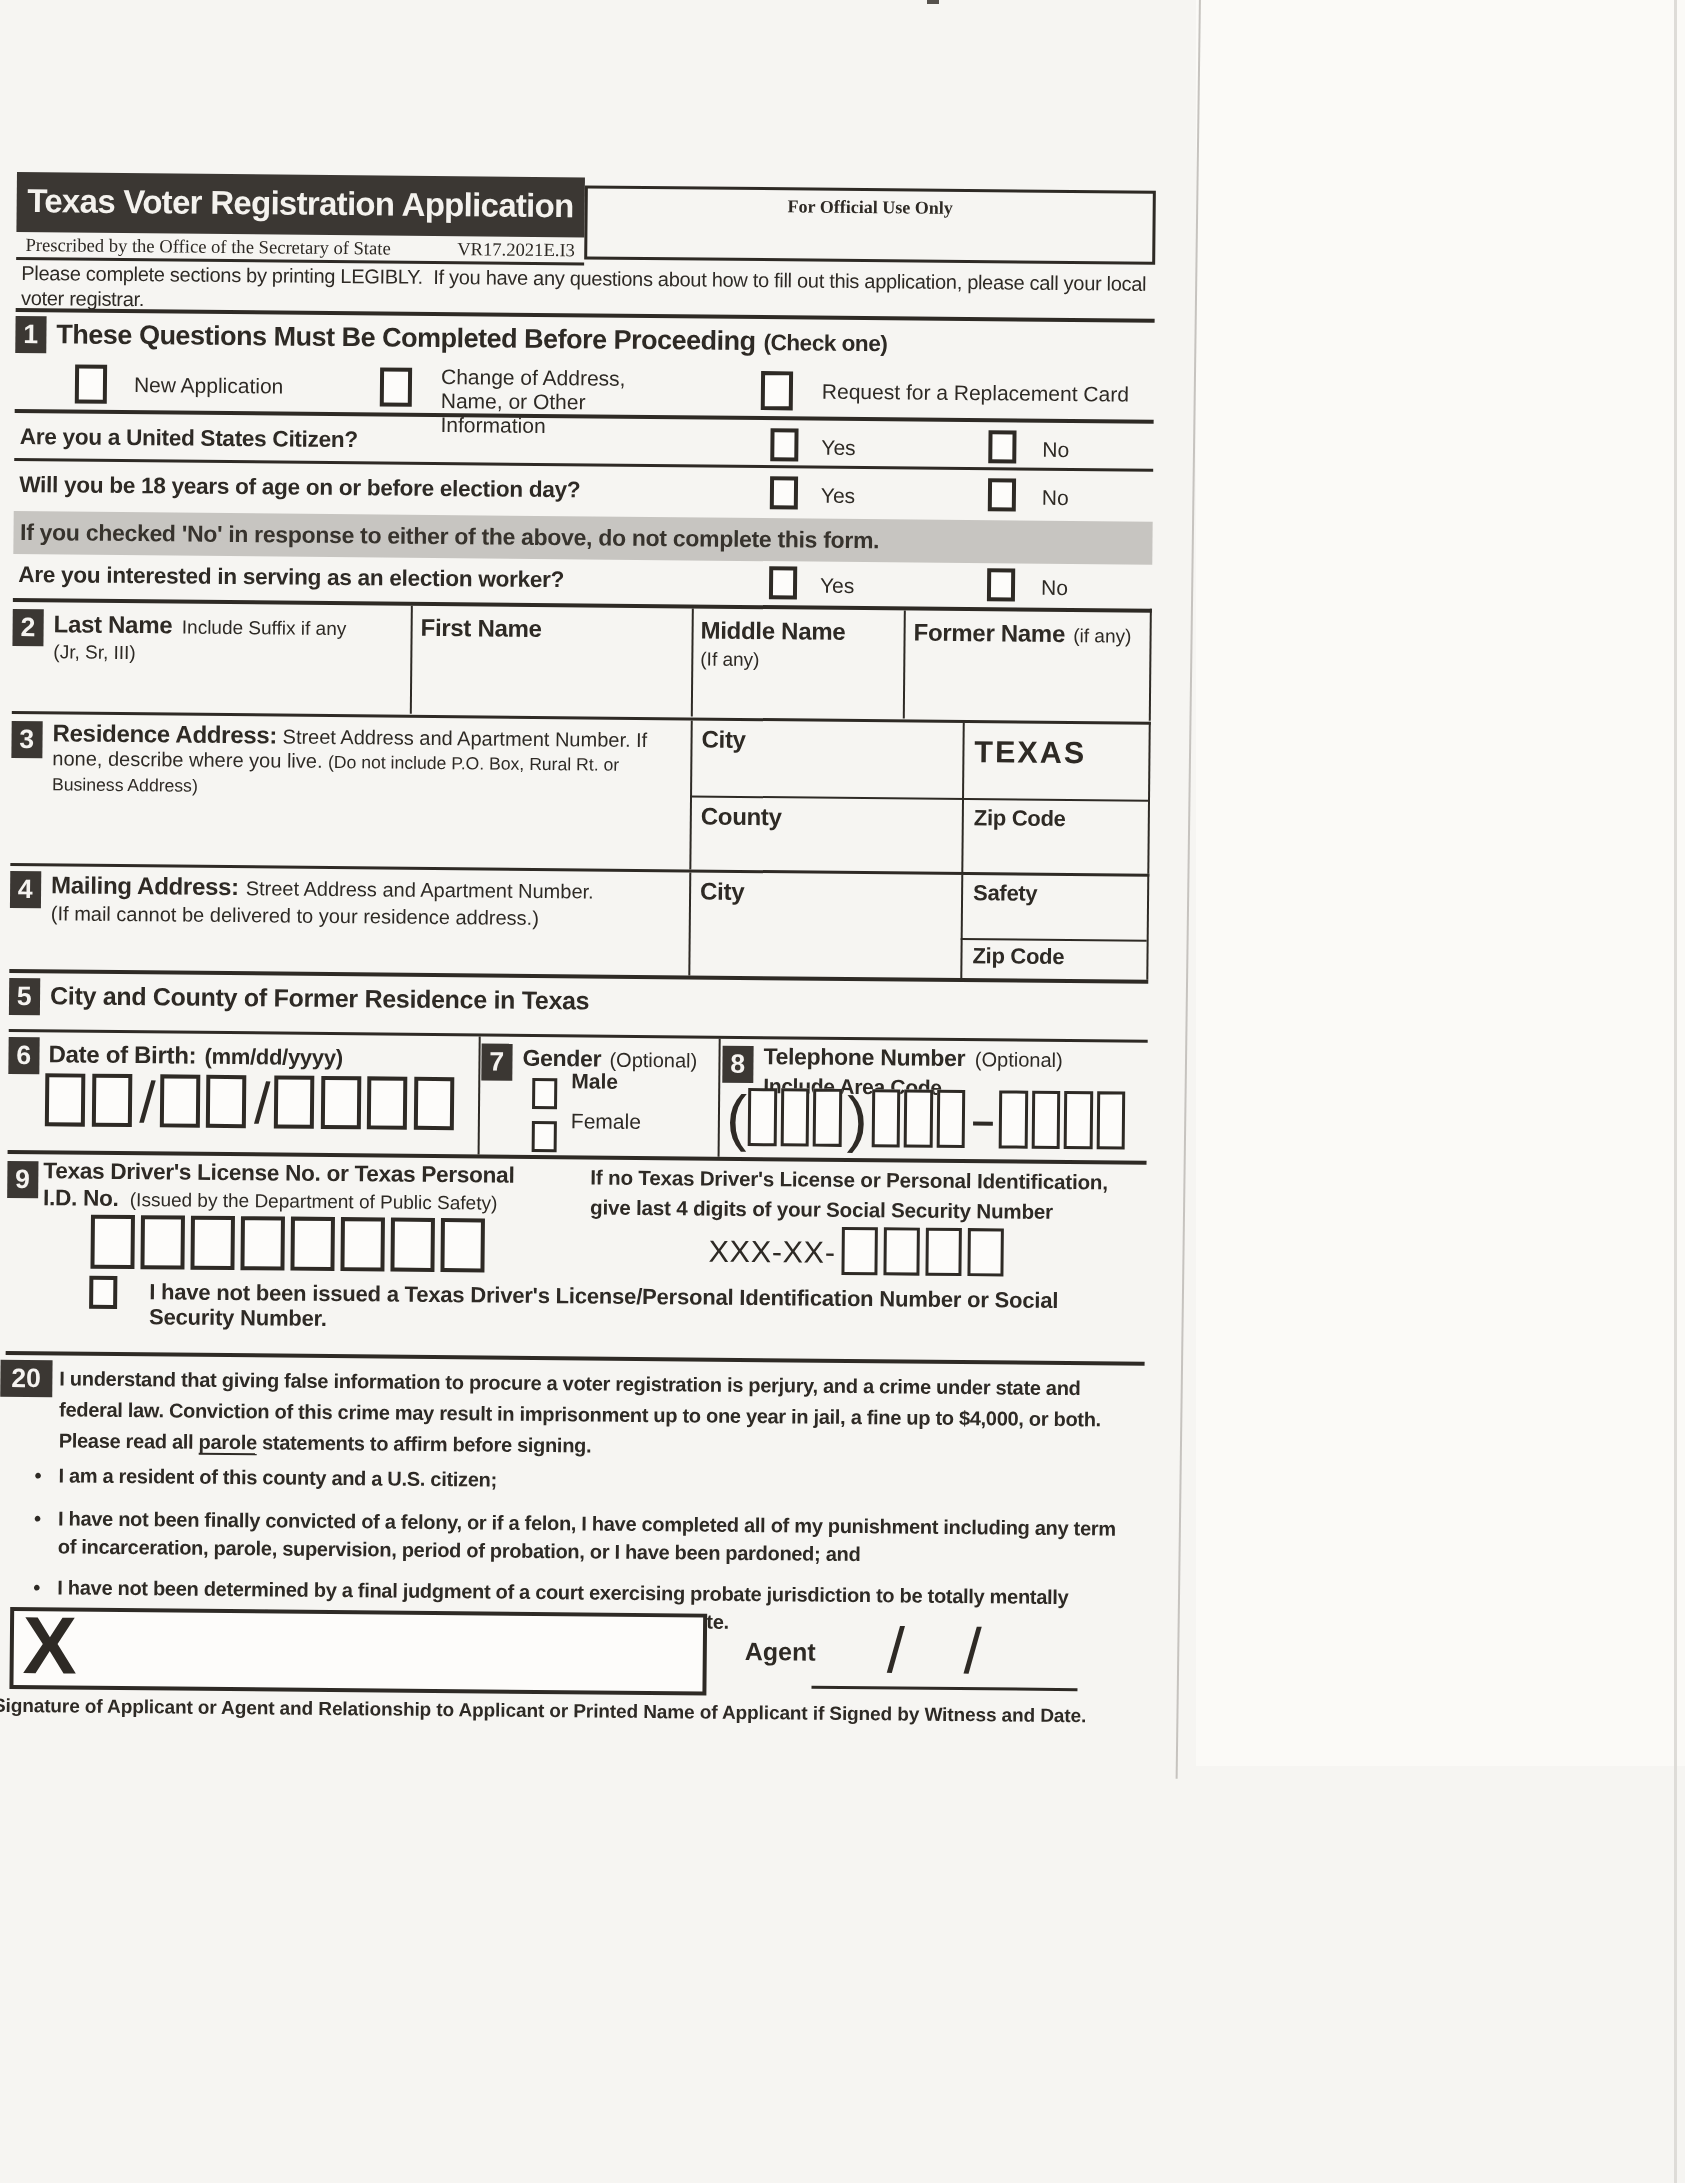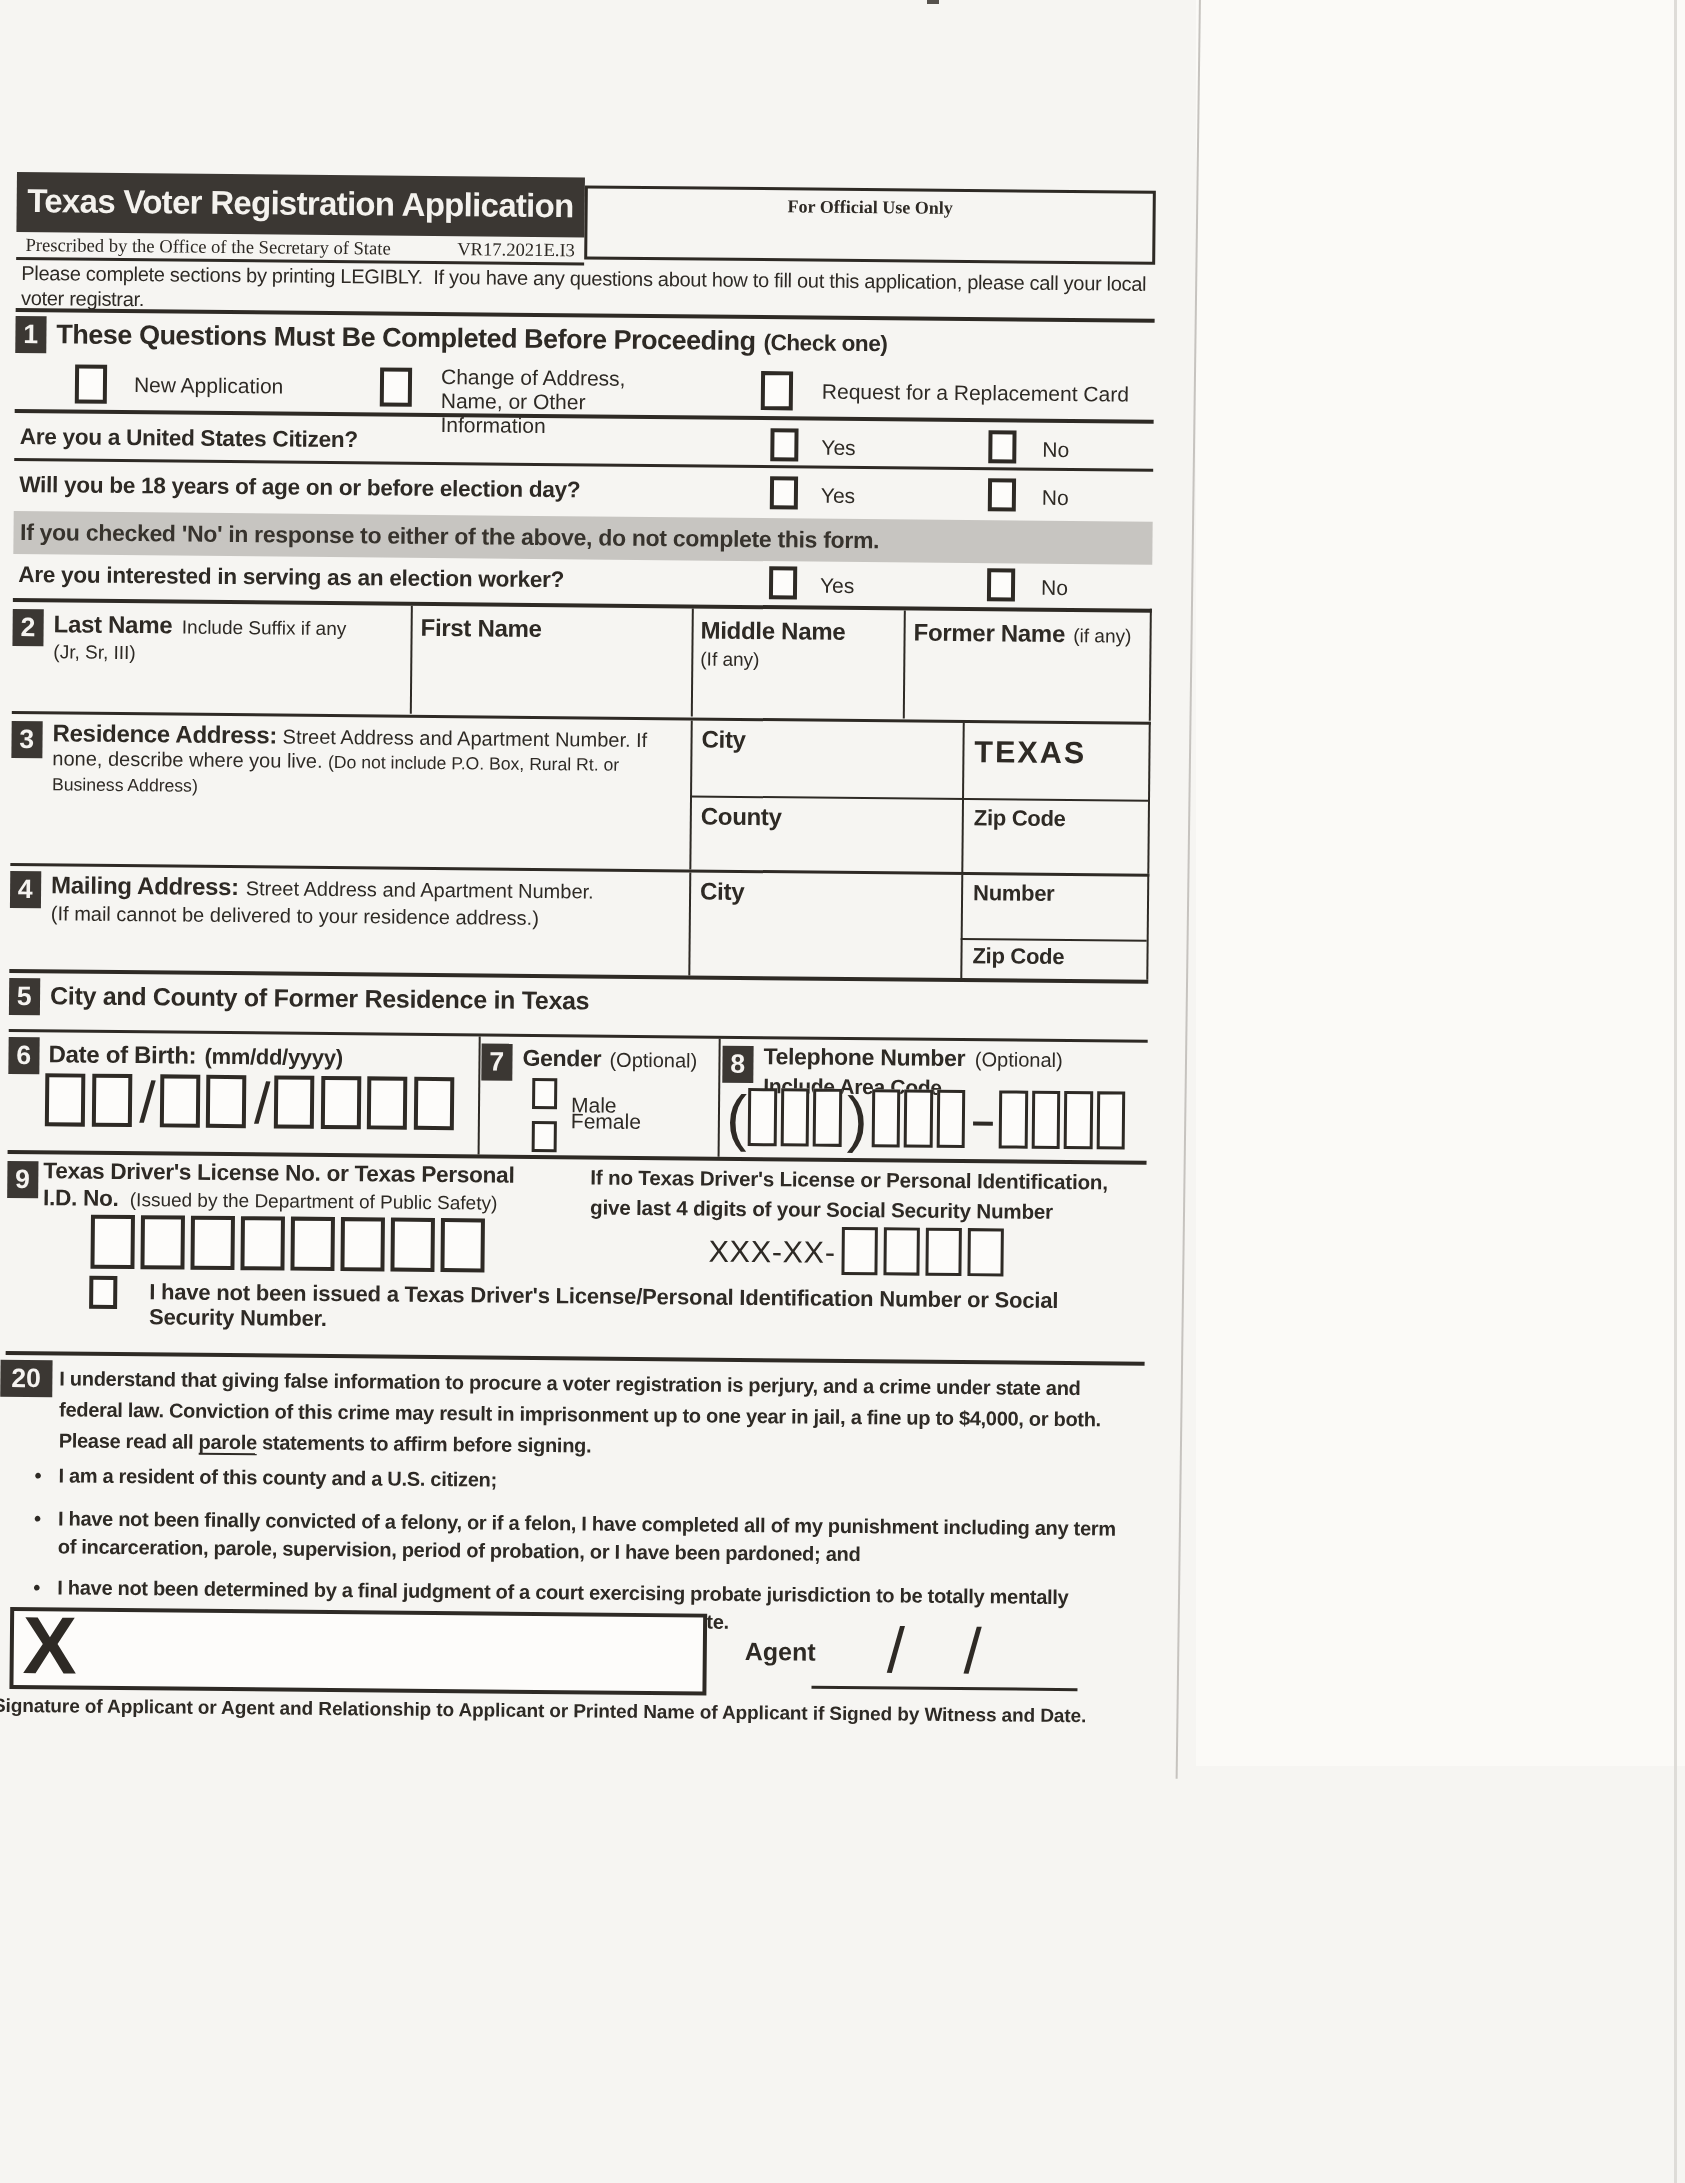--- a/index.html
+++ b/index.html
@@ -245,21 +245,21 @@
       <span class="hline" style="left:951px;right:0;top:63px;"></span>
       <div class="cell" style="left:41px;top:5.3px;width:617px;">
         <span class="flabel">Mailing Address:</span>
         <span class="fnote" style="margin-left:4px;font-size:20px;">Street Address and Apartment Number.</span>
         <div class="fnote" style="margin-top:2.7px;font-size:20px;">(If mail cannot be delivered to your residence address.)</div>
       </div>
       <div class="cell" style="left:690px;top:5.3px;">
         <span class="flabel">City</span>
       </div>
       <div class="cell" style="left:963px;top:5.3px;">
-        <span class="flabel" style="font-size:22px;">Number</span>
+        <span class="flabel" style="font-size:22px;">Safety</span>
       </div>
       <div class="cell" style="left:963px;top:68px;">
         <span class="flabel" style="font-size:22px;">Zip Code</span>
       </div>
     </div>
 
     <div class="sec sec5">
       <span class="badge">5</span>
       <span class="flabel">City and County of Former Residence in Texas</span>
     </div>
@@ -280,21 +280,21 @@
         <span class="bigslash">/</span>
         <span><span class="wbox"></span><span class="wbox"></span><span class="wbox"></span><span class="wbox"></span></span>
       </div>
 
       <span class="badge" style="left:473px;top:6.6px;">7</span>
       <div class="cell" style="left:514px;top:8px;">
         <span class="flabel" style="font-size:23px;margin-top:12px;">Gender</span>
         <span class="fnote" style="margin-left:5.3px;font-size:20px;">(Optional)</span>
       </div>
       <span class="cb tiny" style="left:524px;top:41px;"></span>
-      <span class="olabel" style="left:563px;top:56px;">Male</span>
+      <span class="olabel" style="left:563px;top:32px;font-weight:bold;">Male</span>
       <span class="cb tiny" style="left:524px;top:84px;"></span>
       <span class="olabel" style="left:563px;top:72px;text-align:center;">Female</span>
 
       <span class="badge" style="left:714px;top:6.6px;">8</span>
       <div class="cell" style="left:755px;top:5.3px;line-height:25px;">
         <span class="flabel" style="font-size:23px;">Telephone Number</span>
         <span class="fnote" style="margin-left:6.6px;font-size:20px;">(Optional)</span>
         <div class="flabel" style="font-size:21px;">Include Area Code</div>
       </div>
       <div class="phonerow">

